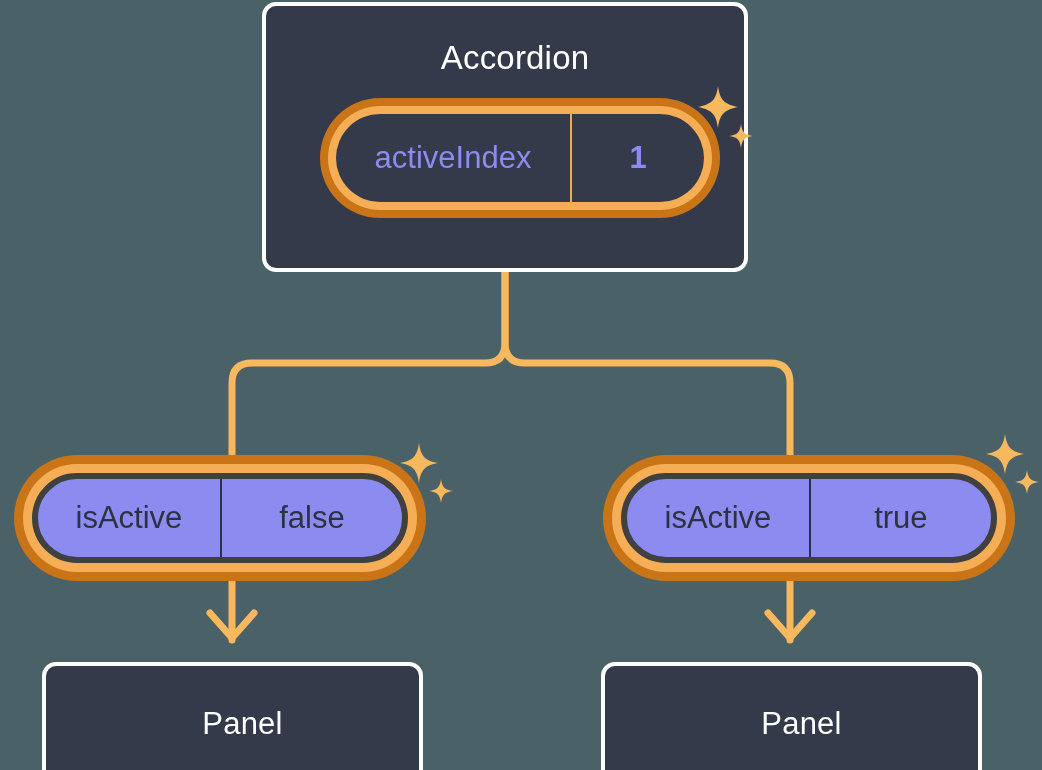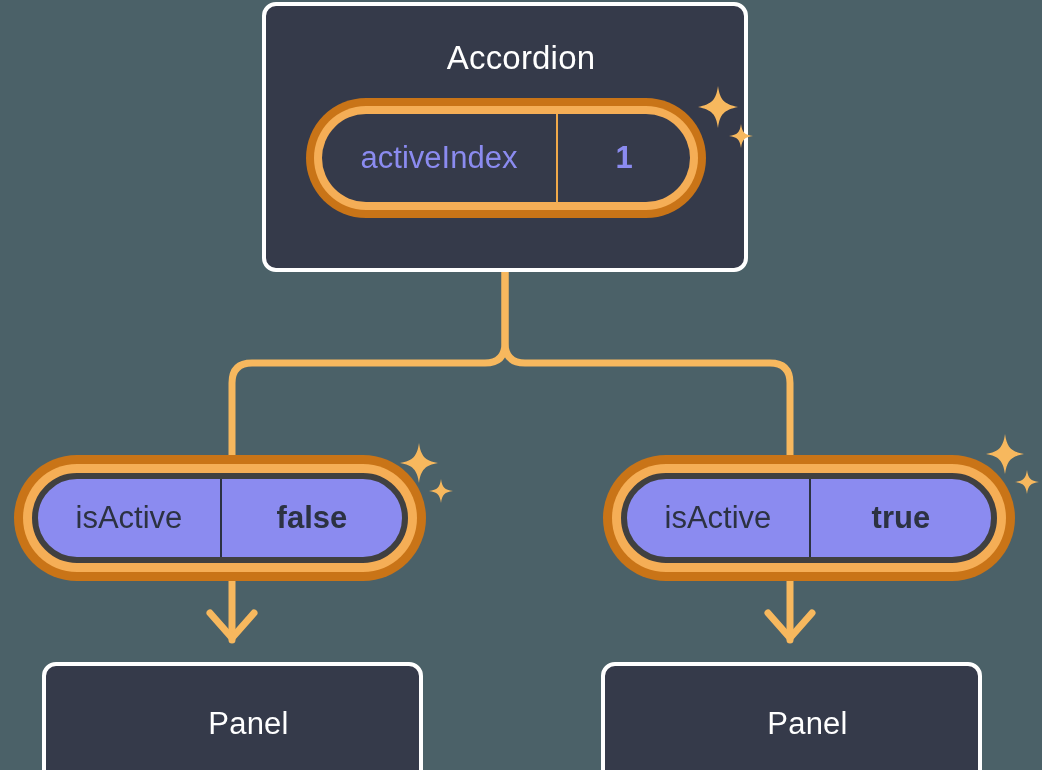--- a/index.html
+++ b/index.html
@@ -36,21 +36,21 @@
     position: absolute;
     box-sizing: border-box;
     background: #353a4a;
     border: 4px solid #ffffff;
     border-radius: 14px;
     z-index: 3;
   }
 
   .comp-title {
     position: absolute;
-    left: 16px;
+    left: 10px;
     width: 100%;
     text-align: center;
     color: #ffffff;
     font-size: 33px;
     font-weight: 400;
     letter-spacing: 0.2px;
     white-space: nowrap;
   }
 
   #accordion-box {
@@ -98,21 +98,21 @@
 
   .pill-key, .pill-val {
     display: flex;
     align-items: center;
     justify-content: center;
     box-sizing: border-box;
     white-space: nowrap;
   }
 
   
-  #pill-accordion-outer { left: 306px; top: 98px;  width: 400px; height: 120px; }
+  #pill-accordion-outer { left: 320px; top: 98px;  width: 400px; height: 120px; }
   #pill-accordion-mid   { left: 8px;   top: 8px;   right: 8px;  bottom: 8px; }
   #pill-accordion-inner {
     left: 16px; top: 16px; right: 16px; bottom: 16px;
     background: #353a4a;
   }
   #pill-accordion-inner .pill-key {
     flex: 0 0 236px;
     color: #8b8bf0;
     font-size: 31px;
     border-right: 2px solid #f0a94a;
@@ -138,21 +138,21 @@
   .pill-state-inner .pill-key {
     flex: 0 0 50.5%;
     color: #2c3242;
     font-size: 31px;
     border-right: 2px solid #2c3242;
   }
   .pill-state-inner .pill-val {
     flex: 1 1 auto;
     color: #2c3242;
     font-size: 31px;
-    font-weight: 700;
+    font-weight: 400;
   }
 
   
   .sparkle {
     position: absolute;
     z-index: 5;
     pointer-events: none;
   }
   .sparkle svg { display: block; overflow: visible; }
 

